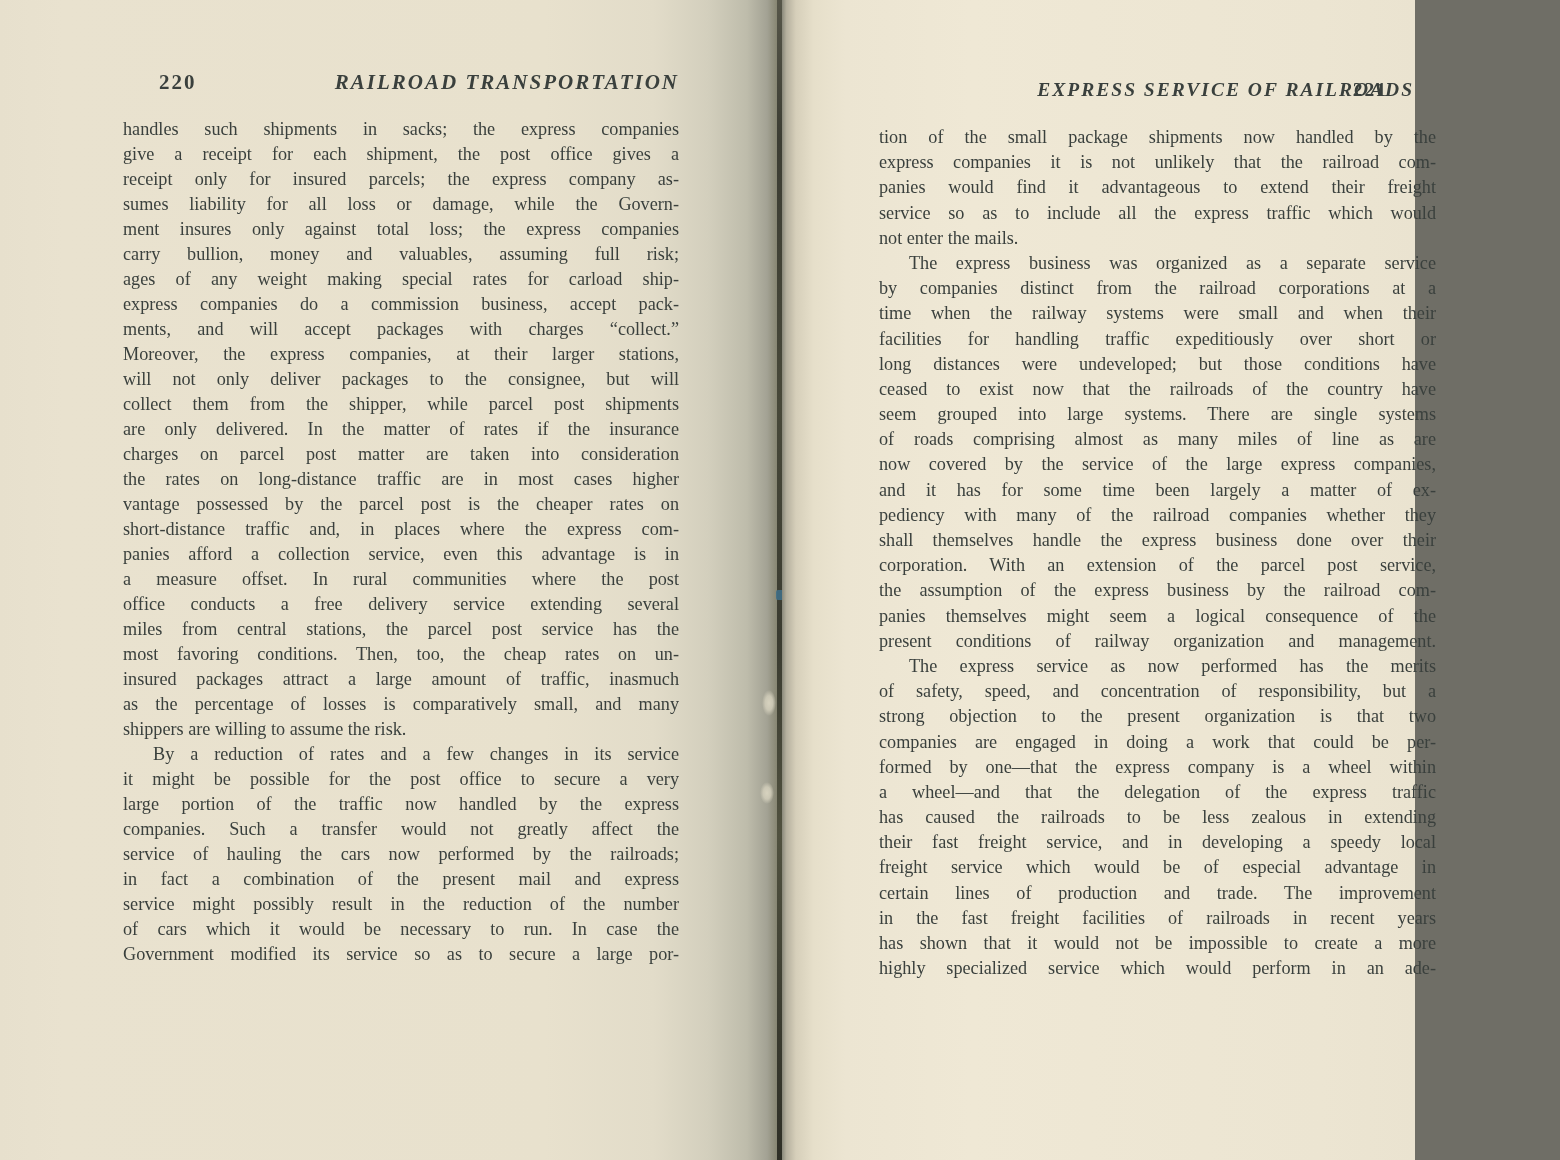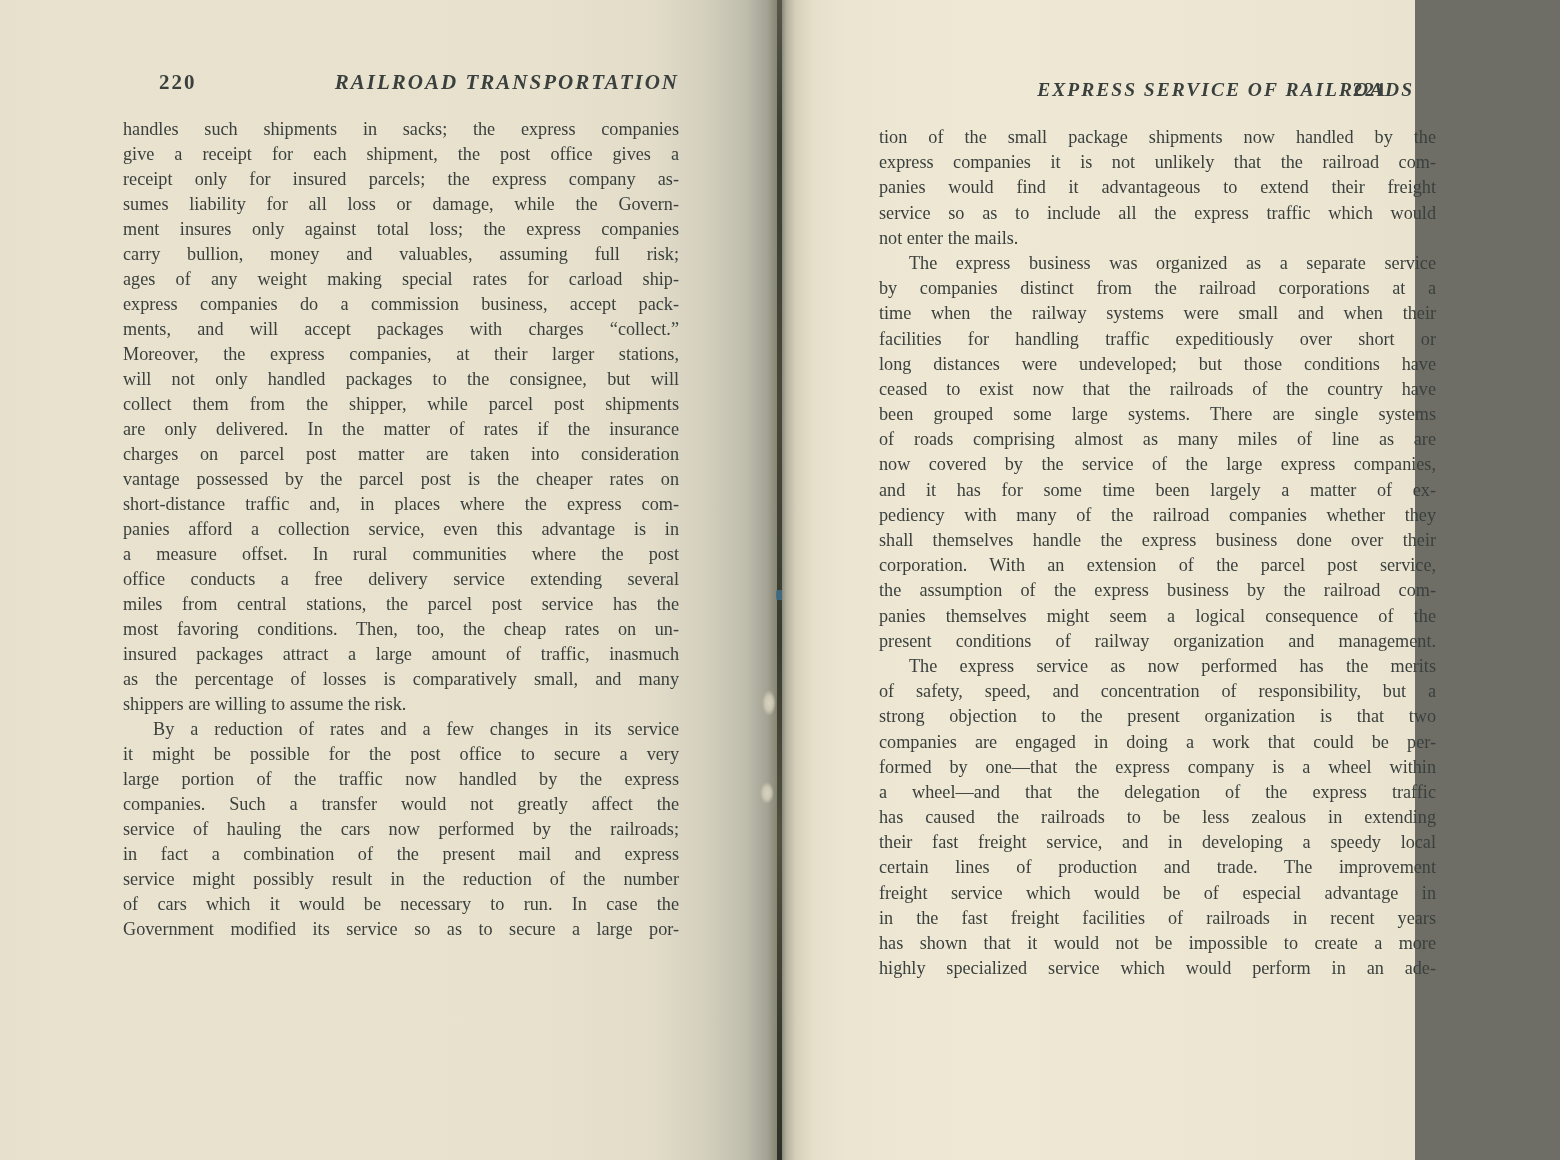--- a/index.html
+++ b/index.html
@@ -88,24 +88,25 @@
         <div class="line">handles such shipments in sacks; the express companies</div>
         <div class="line">give a receipt for each shipment, the post office gives a</div>
         <div class="line">receipt only for insured parcels; the express company as-</div>
         <div class="line">sumes liability for all loss or damage, while the Govern-</div>
         <div class="line">ment insures only against total loss; the express companies</div>
         <div class="line">carry bullion, money and valuables, assuming full risk;</div>
         <div class="line">ages of any weight making special rates for carload ship-</div>
         <div class="line">express companies do a commission business, accept pack-</div>
         <div class="line">ments, and will accept packages with charges “collect.”</div>
         <div class="line">Moreover, the express companies, at their larger stations,</div>
-        <div class="line">will not only handled packages to the consignee, but will</div>
+        <div class="line">will not only deliver packages to the consignee, but will</div>
         <div class="line">collect them from the shipper, while parcel post shipments</div>
         <div class="line">are only delivered. In the matter of rates if the insurance</div>
         <div class="line">charges on parcel post matter are taken into consideration</div>
+        <div class="line">the rates on long-distance traffic are in most cases higher</div>
         <div class="line">vantage possessed by the parcel post is the cheaper rates on</div>
         <div class="line">short-distance traffic and, in places where the express com-</div>
         <div class="line">panies afford a collection service, even this advantage is in</div>
         <div class="line">a measure offset. In rural communities where the post</div>
         <div class="line">office conducts a free delivery service extending several</div>
         <div class="line">miles from central stations, the parcel post service has the</div>
         <div class="line">most favoring conditions. Then, too, the cheap rates on un-</div>
         <div class="line">insured packages attract a large amount of traffic, inasmuch</div>
         <div class="line">as the percentage of losses is comparatively small, and many</div>
         <div class="line para-end">shippers are willing to assume the risk.</div>
@@ -136,39 +137,39 @@
         <div class="line">express companies it is not unlikely that the railroad com-</div>
         <div class="line">panies would find it advantageous to extend their freight</div>
         <div class="line">service so as to include all the express traffic which would</div>
         <div class="line para-end">not enter the mails.</div>
         <div class="line indent">The express business was organized as a separate service</div>
         <div class="line">by companies distinct from the railroad corporations at a</div>
         <div class="line">time when the railway systems were small and when their</div>
         <div class="line">facilities for handling traffic expeditiously over short or</div>
         <div class="line">long distances were undeveloped; but those conditions have</div>
         <div class="line">ceased to exist now that the railroads of the country have</div>
-        <div class="line">been grouped some large systems. There are single systems</div>
+        <div class="line">seem grouped into large systems. There are single systems</div>
         <div class="line">of roads comprising almost as many miles of line as are</div>
         <div class="line">now covered by the service of the large express companies,</div>
         <div class="line">and it has for some time been largely a matter of ex-</div>
         <div class="line">pediency with many of the railroad companies whether they</div>
         <div class="line">shall themselves handle the express business done over their</div>
         <div class="line">corporation. With an extension of the parcel post service,</div>
         <div class="line">the assumption of the express business by the railroad com-</div>
         <div class="line">panies themselves might seem a logical consequence of the</div>
         <div class="line">present conditions of railway organization and management.</div>
         <div class="line indent">The express service as now performed has the merits</div>
         <div class="line">of safety, speed, and concentration of responsibility, but a</div>
         <div class="line">strong objection to the present organization is that two</div>
         <div class="line">companies are engaged in doing a work that could be per-</div>
         <div class="line">formed by one—that the express company is a wheel within</div>
         <div class="line">a wheel—and that the delegation of the express traffic</div>
         <div class="line">has caused the railroads to be less zealous in extending</div>
         <div class="line">their fast freight service, and in developing a speedy local</div>
+        <div class="line">freight service which would be of especial advantage in</div>
         <div class="line">certain lines of production and trade. The improvement</div>
-        <div class="line">freight service which would be of especial advantage in</div>
         <div class="line">in the fast freight facilities of railroads in recent years</div>
         <div class="line">has shown that it would not be impossible to create a more</div>
         <div class="line">highly specialized service which would perform in an ade-</div>
       </div>
   </div>
 
 </div>
 
 </body></html>

